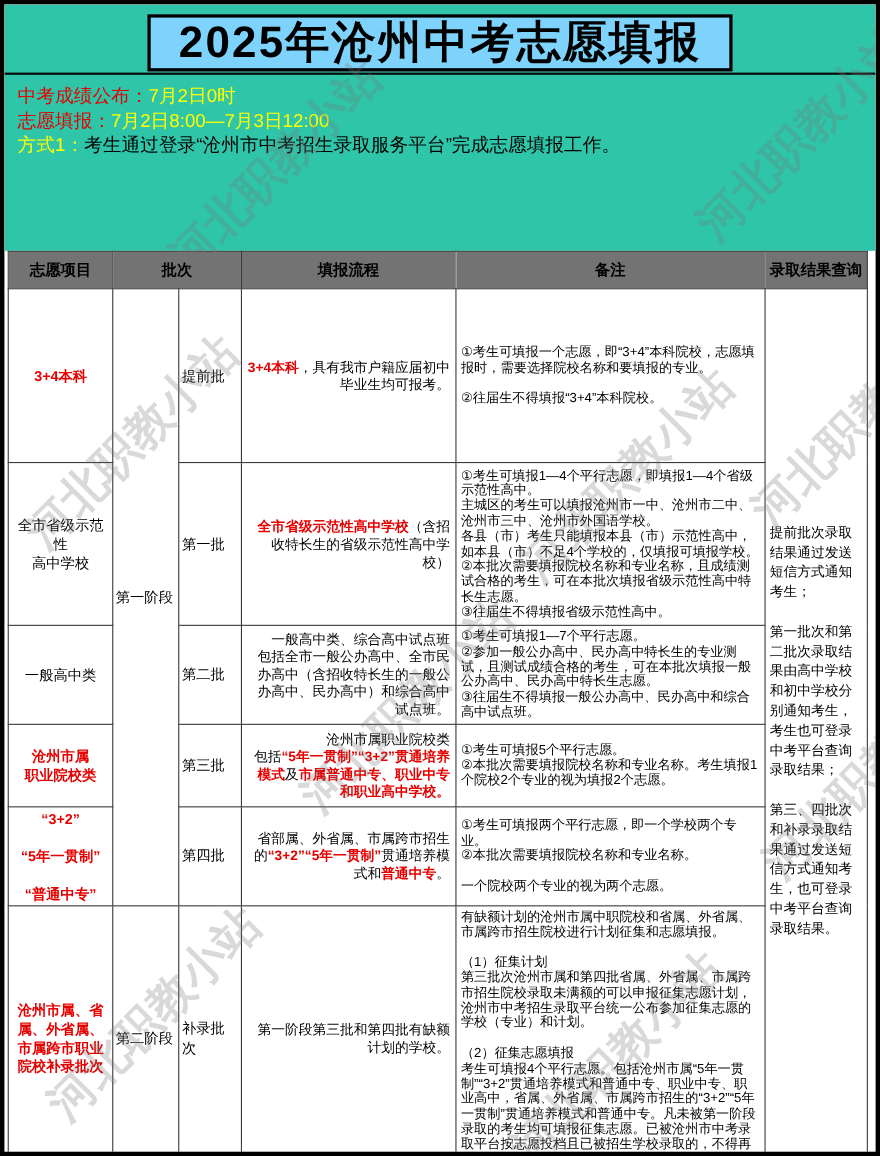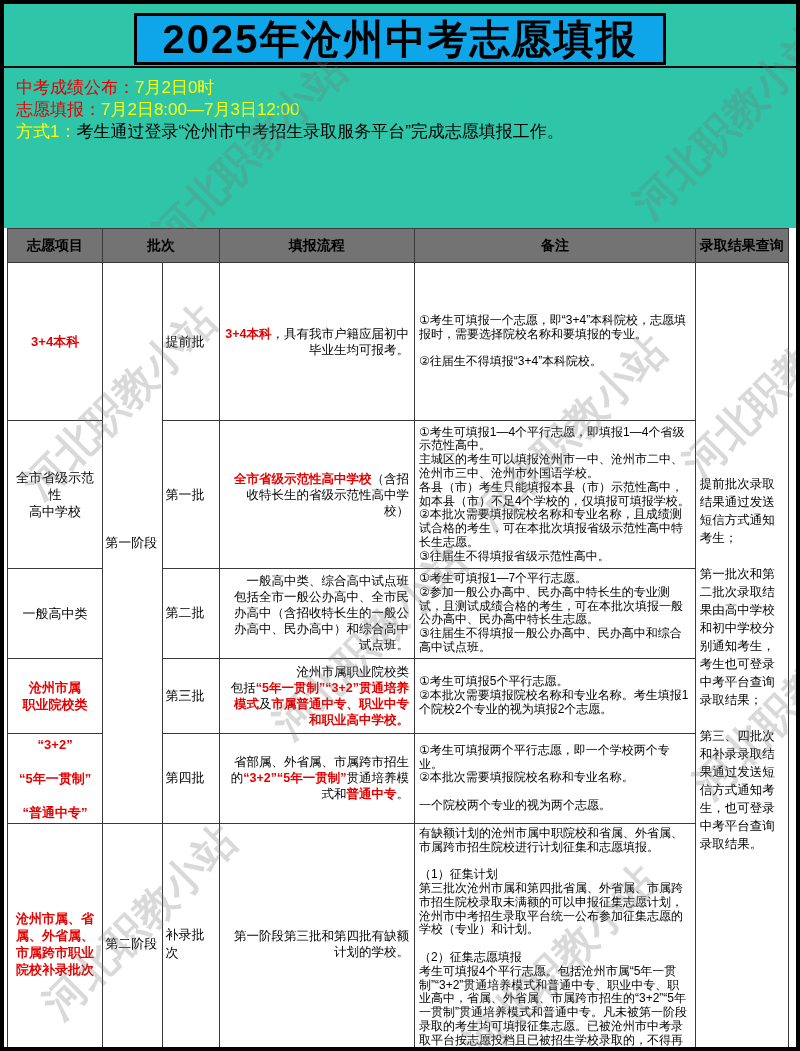--- a/index.html
+++ b/index.html
@@ -5,21 +5,21 @@
   * { margin:0; padding:0; box-sizing:border-box; }
   html,body { background:#e8e8e8; }
   body { font-family:"Liberation Sans","DejaVu Sans",sans-serif; }
   .page {
     position:relative; width:800px; height:1051px; background:#ffffff;
     border:4px solid #000; overflow:hidden;
   }
   .top-band { background:#2FC5A8; height:224px; overflow:hidden; }
   .title-band { height:64px; border-bottom:2px solid #0a0a0a; text-align:center; padding-top:9px; }
   .title-box {
-    display:inline-block; background:#0ea5e9; border:3px solid #000;
+    display:inline-block; background:#7dd3fc; border:3px solid #000;
     font-size:40px; font-weight:900; line-height:44px; padding:1px 26px;
     letter-spacing:2px; color:#000;
   }
   .info { padding:9px 12px 0 12px; font-size:17px; font-weight:normal; line-height:22px; }
   .info .line { white-space:pre-wrap; }
   .seg-red { color:#e60000; }
   .seg-yellow { color:#ffff00; }
   .seg-black { color:#000; }
 
   table.main { border-collapse:collapse; table-layout:fixed; width:782px; margin-left:3px; }

